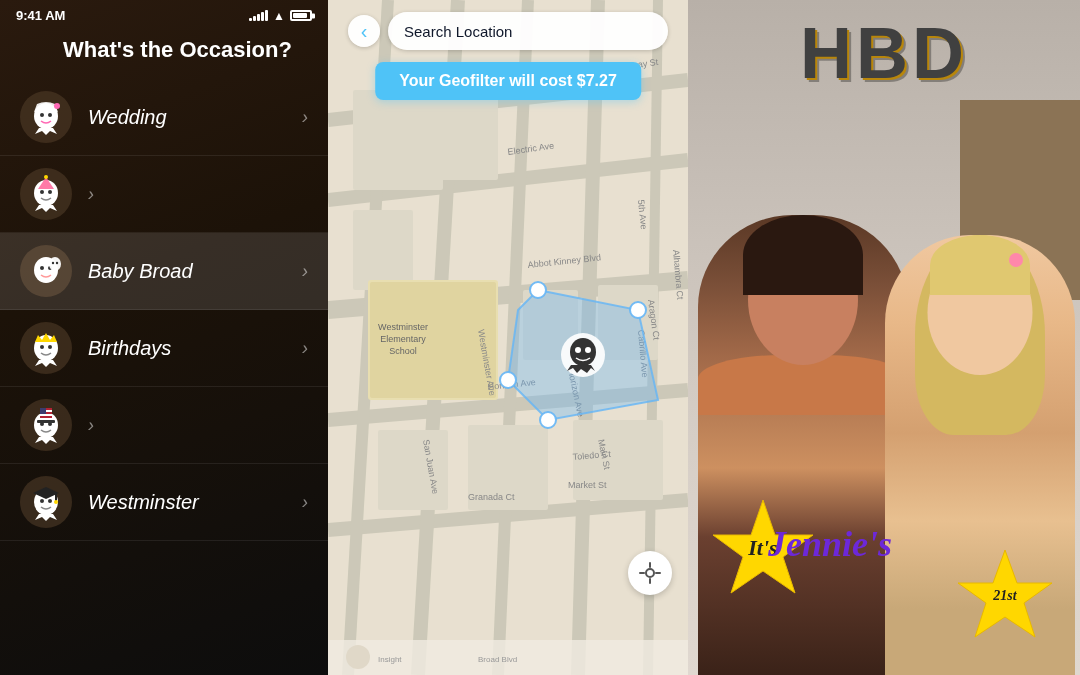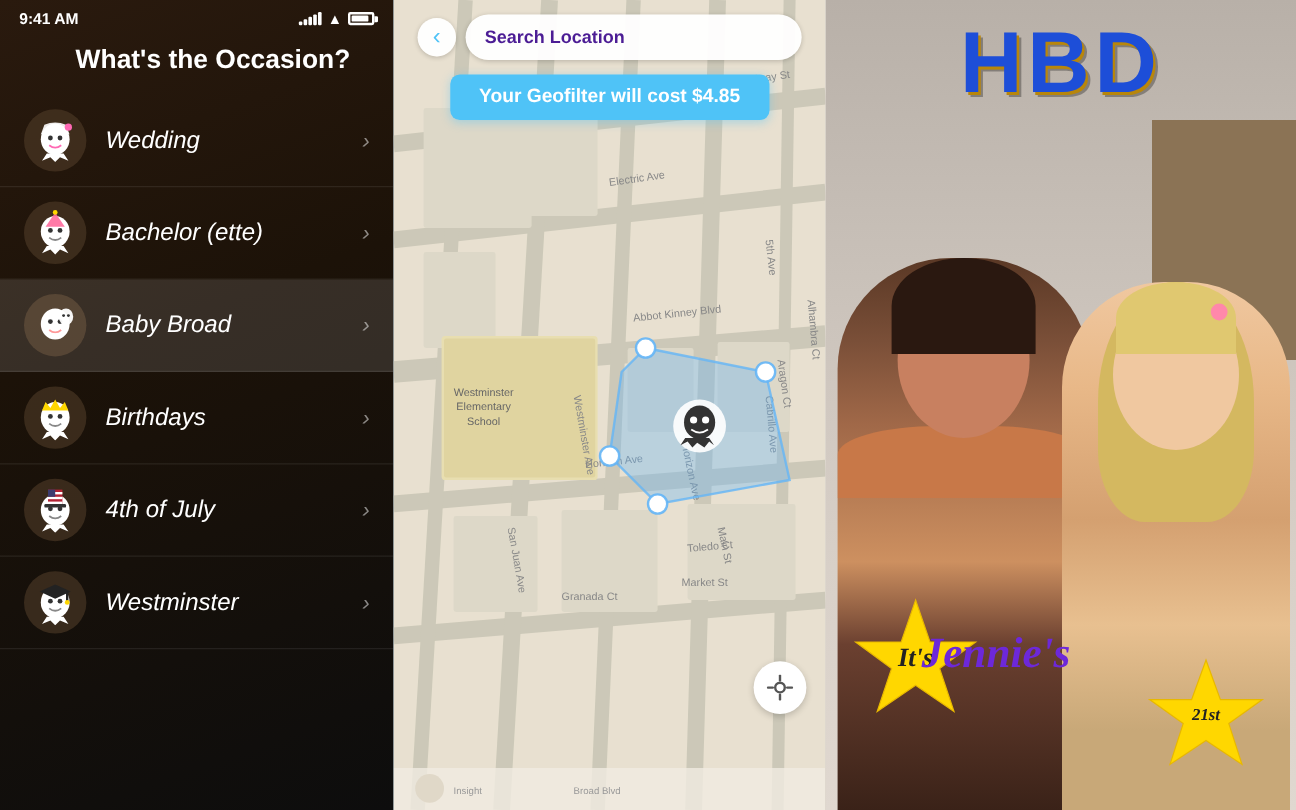--- a/index.html
+++ b/index.html
@@ -271,21 +271,21 @@
       background: #c8bfb5;
     }
 
     .hbd-text {
       position: absolute;
       top: 12px;
       left: 50%;
       transform: translateX(-50%);
       font-size: 72px;
       font-weight: 900;
-      color: #1d4ed8;
+      color: #404040;
       letter-spacing: 4px;
       text-shadow: 2px 2px 0 #b8860b, 4px 4px 0 rgba(0,0,0,0.3);
       z-index: 5;
       font-family: 'Arial Black', sans-serif;
     }
 
     
     .person1 {
       position: absolute;
       bottom: 150px;
@@ -380,21 +380,20 @@
           <ellipse cx="19" cy="18" rx="12" ry="13" fill="white"></ellipse>
           <circle cx="15" cy="17" r="2" fill="#333"></circle>
           <circle cx="23" cy="17" r="2" fill="#333"></circle>
           <path d="M14 23 Q19 27 24 23" stroke="#888" stroke-width="1.5" fill="none"></path>
 
           <path d="M11 14 L19 2 L27 14 Z" fill="#ff6b9d" opacity="0.9"></path>
           <circle cx="19" cy="2" r="2" fill="#FFD700"></circle>
           <path d="M12 30 L8 36 L15 33 L19 37 L23 33 L30 36 L26 30" fill="white"></path>
         </svg>
       </div>
-      <span class="occasion-label">Bachelor (ette)</span>
       <span class="occasion-chevron">›</span>
     </div>
 
     <div class="occasion-item highlighted">
       <div class="occasion-emoji" style="background:rgba(100,80,60,0.7)">
         <svg width="38" height="38" viewBox="0 0 38 38">
 
           <ellipse cx="19" cy="18" rx="12" ry="13" fill="white"></ellipse>
           <circle cx="15" cy="16" r="2" fill="#333"></circle>
           <circle cx="23" cy="16" r="2" fill="#333"></circle>
@@ -437,21 +436,20 @@
 
           <rect x="13" y="2" width="12" height="12" fill="#B22234"></rect>
           <rect x="13" y="4" width="12" height="2" fill="white"></rect>
           <rect x="13" y="8" width="12" height="2" fill="white"></rect>
           <rect x="13" y="12" width="12" height="2" fill="white"></rect>
           <rect x="13" y="2" width="6" height="6" fill="#3C3B6E"></rect>
           <rect x="10" y="14" width="18" height="3" rx="1" fill="#333"></rect>
           <path d="M12 31 L8 37 L15 34 L19 38 L23 34 L30 37 L26 31" fill="white"></path>
         </svg>
       </div>
-      <span class="occasion-label">4th of July</span>
       <span class="occasion-chevron">›</span>
     </div>
 
     <div class="occasion-item">
       <div class="occasion-emoji">
         <svg width="38" height="38" viewBox="0 0 38 38">
           <ellipse cx="19" cy="19" rx="12" ry="13" fill="white"></ellipse>
           <circle cx="15" cy="18" r="2" fill="#333"></circle>
           <circle cx="23" cy="18" r="2" fill="#333"></circle>
           <path d="M14 24 Q19 28 24 24" stroke="#888" stroke-width="1.5" fill="none"></path>
@@ -469,26 +467,26 @@
   </div>
 </div>
 
 <div id="mid-panel">
 
   <div class="map-search-bar">
     <div class="map-back-btn">
       <span style="font-size:20px; color:#4fc3f7; font-weight:300;">‹</span>
     </div>
     <div class="map-search-input">
-      <span style="color:#4c1d95;font-weight:bold;">Search Location</span>
+      <span style="color:#0f172a;">Search Location</span>
     </div>
   </div>
 
   <div class="cost-banner">
-    <span>Your Geofilter will cost $4.85</span>
+    <span>Your Geofilter will cost $7.27</span>
   </div>
 
   <div class="map-container">
     <svg class="map-svg" viewBox="0 0 360 675" xmlns="http://www.w3.org/2000/svg">
 
       <rect width="360" height="675" fill="#e8e4d8"></rect>
 
       <rect x="0" y="0" width="360" height="675" fill="#e8e0d0"></rect>
 
       <line x1="0" y1="120" x2="360" y2="80" stroke="#ccc8b8" stroke-width="14"></line>

